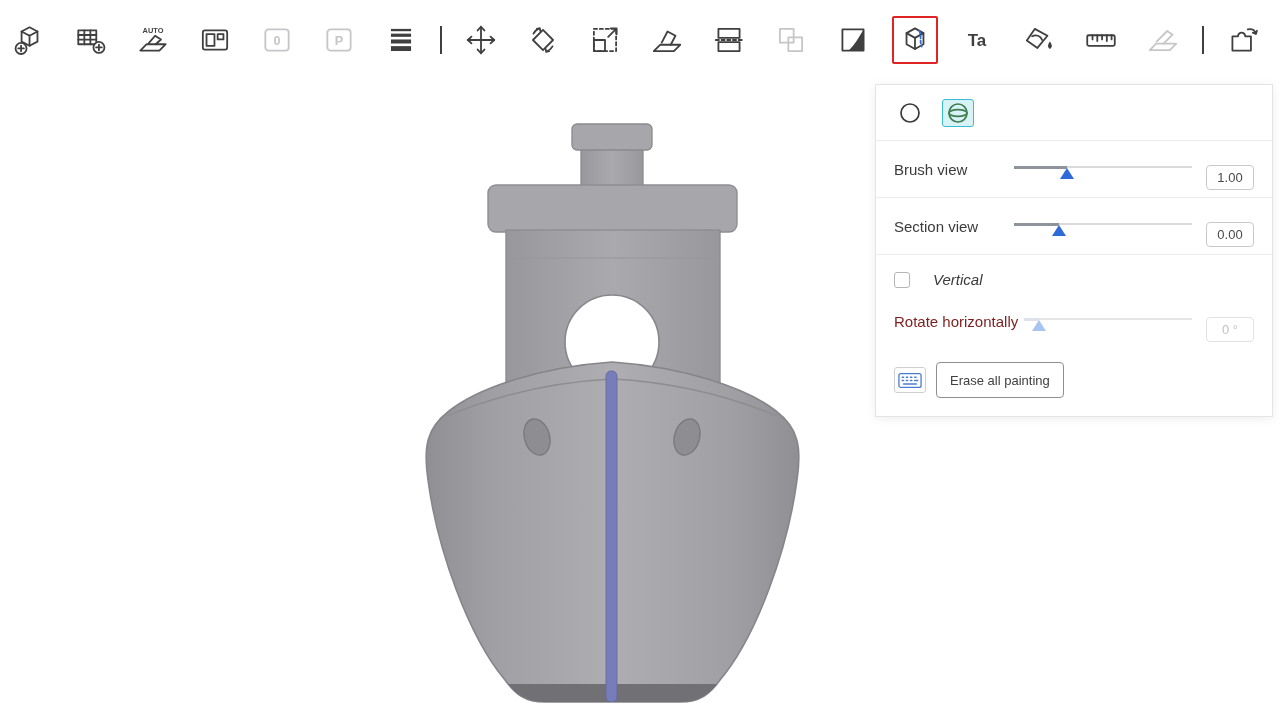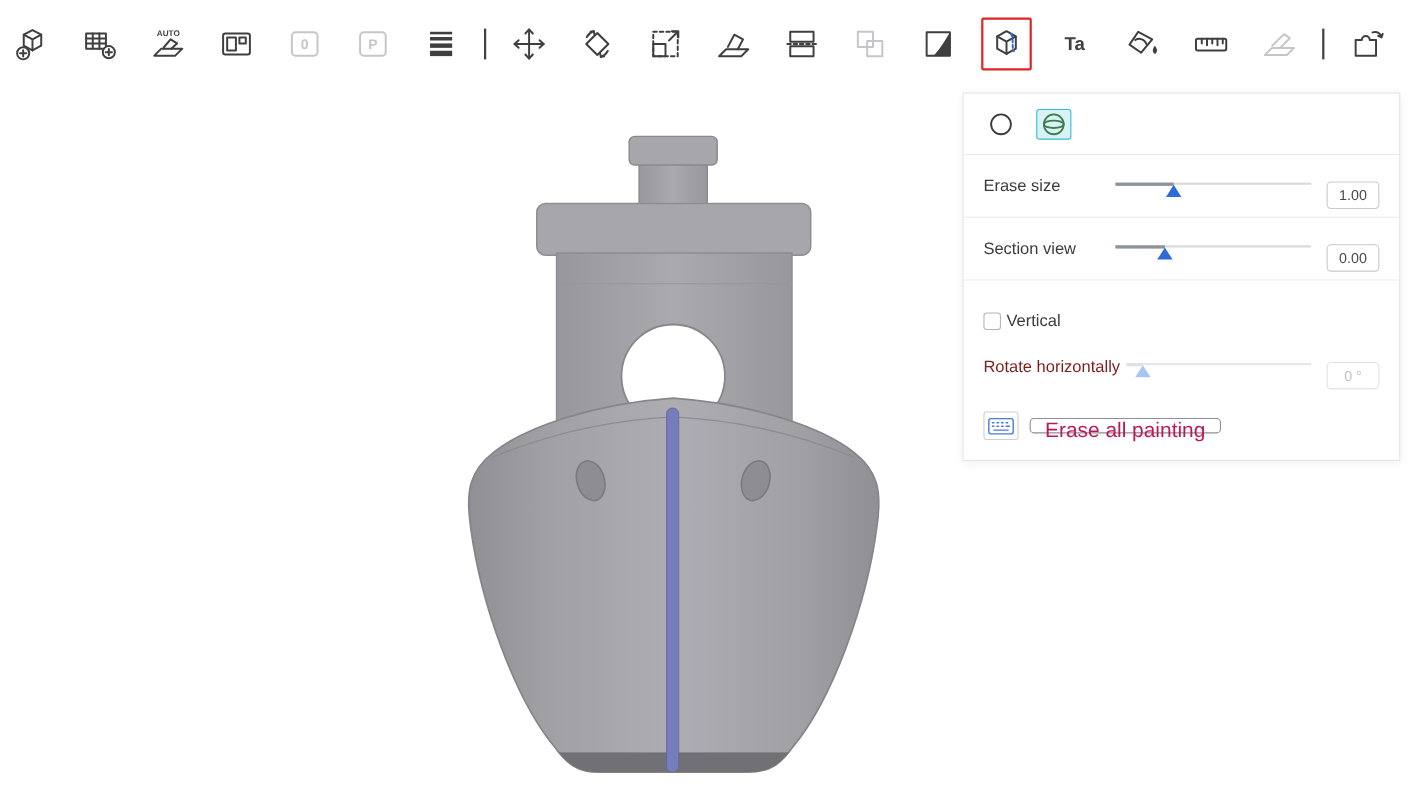--- a/index.html
+++ b/index.html
@@ -38,36 +38,36 @@
   .slider { position:relative; flex:1; height:18px; margin-right:14px; cursor:pointer; }
   .slider .track { position:absolute; left:0; right:0; top:6px; height:2px; background:#dadada; }
   .slider .fill  { position:absolute; left:0; top:5.5px; height:3px; background:#8f949c; }
   .slider .thumb { position:absolute; top:8px; width:0; height:0;
     border-left:7px solid transparent; border-right:7px solid transparent;
     border-bottom:11px solid #2f6bd8; transform:translateX(-7px); }
   .valbox { width:48px; height:25px; border:1px solid #c9c9c9; border-radius:4px;
     text-align:center; font-size:13px; color:#4a4a4a; background:#fff;
     font-family:"Liberation Sans", sans-serif;margin-top:16px; }
 
-  .check-row { display:flex; align-items:center; gap:5px; margin-top:28px; cursor:pointer; }
+  .check-row { display:flex; align-items:center; gap:23px; margin-top:16px; cursor:pointer;font-style:italic; }
   .checkbox { width:16px; height:16px; border:1px solid #b5b5b5; border-radius:3px; background:#fff; flex:0 0 16px; }
 
   .rot-row { display:flex; align-items:center; height:30px; margin-top:18px; }
   .rot-row .lbl { flex:0 0 auto; margin-right:4px; color:#7f1d1d; }
   .rot-row .slider { margin-left:2px; }
   .rot-row .track { background:#e6e6e6; }
   .rot-row .fill { background:#dde2ea; }
   .rot-row .thumb { border-bottom-color:#a9c4ee; }
   .rot-row .valbox { border-color:#e2e2e2; color:#c1c1c1; }
 
   .erase-row { display:flex; align-items:center; gap:10px; margin-top:26px; }
   .kbd-btn { width:32px; height:26px; display:flex; align-items:center; justify-content:center;
     border:1px solid #cfcfcf; border-radius:3px; background:#fff; padding:0; cursor:pointer; }
-  .erase-btn { height:14px; padding:0 13px; border:1px solid #8f8f8f; border-radius:4px;
-    background:#fff; color:#be185d; font-size:19px; cursor:pointer;
+  .erase-btn { height:36px; padding:0 13px; border:1px solid #8f8f8f; border-radius:4px;
+    background:#fff; color:#404040; font-size:13px; cursor:pointer;
     font-family:"Liberation Sans", sans-serif; }
 </style>
 </head>
 <body>
 
 <div class="toolbar">
 
   <button class="tool">
     <svg width="36" height="36" viewBox="0 0 34 34">
       <path d="M10 9 L17.5 5 L25 9 L25 18.5 L17.5 22.5 L10 18.5 Z"></path>
@@ -284,21 +284,21 @@
         <svg width="24" height="24" viewBox="0 0 24 24">
           <circle cx="12" cy="12" r="9" stroke="#3e7d4e"></circle>
           <ellipse cx="12" cy="12" rx="9" ry="3.4" stroke="#3e7d4e"></ellipse>
         </svg>
       </button>
     </div>
 
     <hr>
 
     <div class="slider-row">
-      <span class="lbl">Erase size</span>
+      <span class="lbl">Brush view</span>
       <div class="slider">
         <span class="track"></span>
         <span class="fill" style="width: 30%;"></span>
         <span class="thumb" style="left: 30%;"></span>
       </div>
       <input class="valbox" value="1.00" style="">
     </div>
 
     <hr>
 

